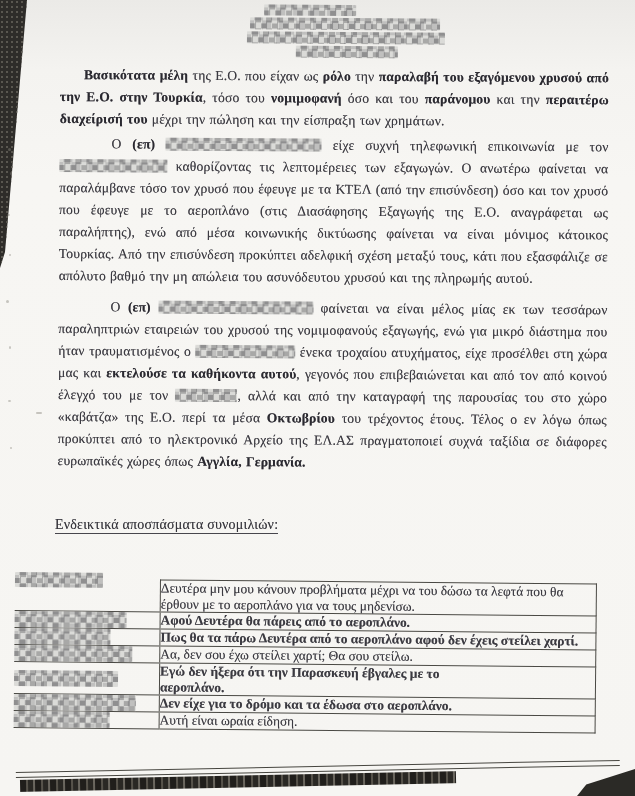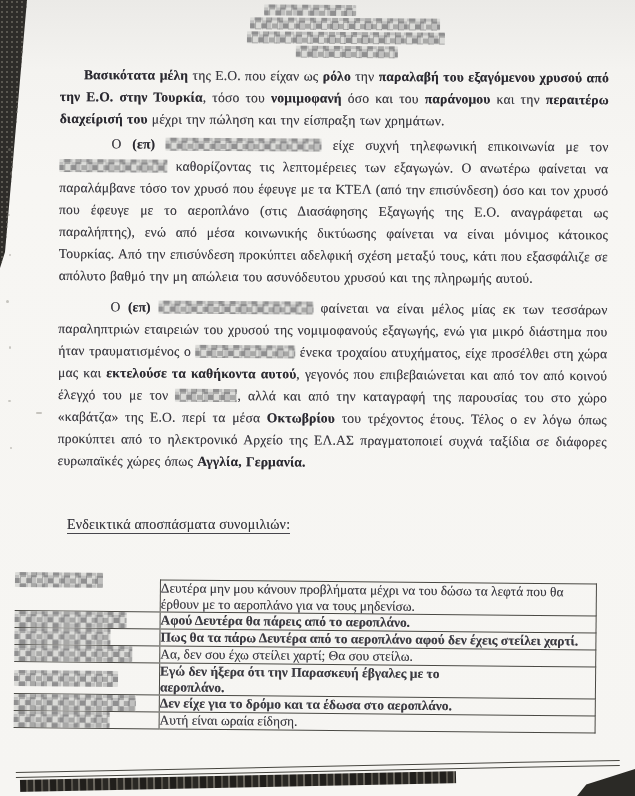--- a/index.html
+++ b/index.html
@@ -53,21 +53,21 @@
   .para:nth-child(3){margin-top:9px;}
   .b{font-weight:bold;color:#2a2930;}
   .inline-redact{height:13px;vertical-align:-2px;}
 
   
   .section-heading{
     position:absolute;top:517px;left:55px;
     font-size:14px;color:#36353c;letter-spacing:.2px;
     text-shadow:0 0 .5px rgba(58,57,63,.5);
   }
-  .section-heading .underline{border-bottom:1.3px solid #47464c;padding-bottom:1px;margin-left:12px;}
+  .section-heading .underline{border-bottom:1.3px solid #47464c;padding-bottom:1px;}
 
   
   .conv-table{
     position:absolute;top:578px;left:15px;width:582px;
     border-collapse:collapse;table-layout:fixed;
     transform:rotate(.55deg);transform-origin:left top;
     font-size:13.4px;line-height:15.5px;color:#3b3a41;
     text-shadow:0 0 .5px rgba(58,57,63,.5);
   }
   .conv-table td{padding:0;}

